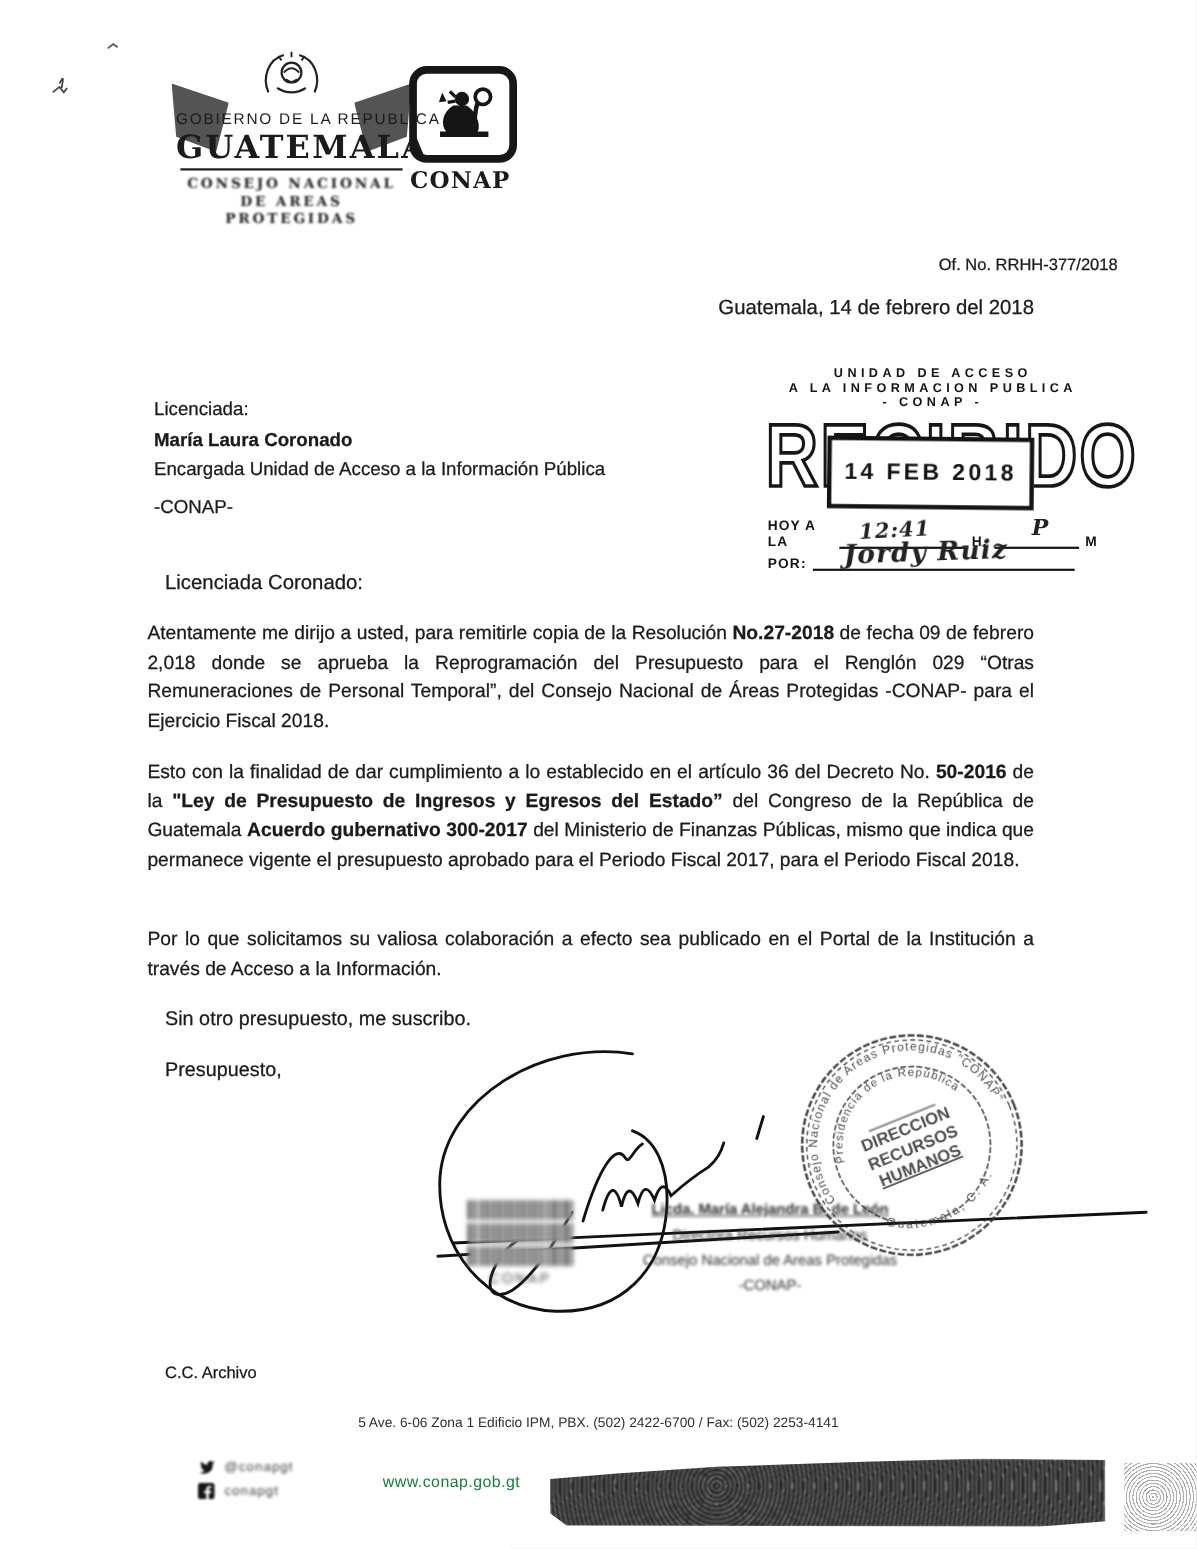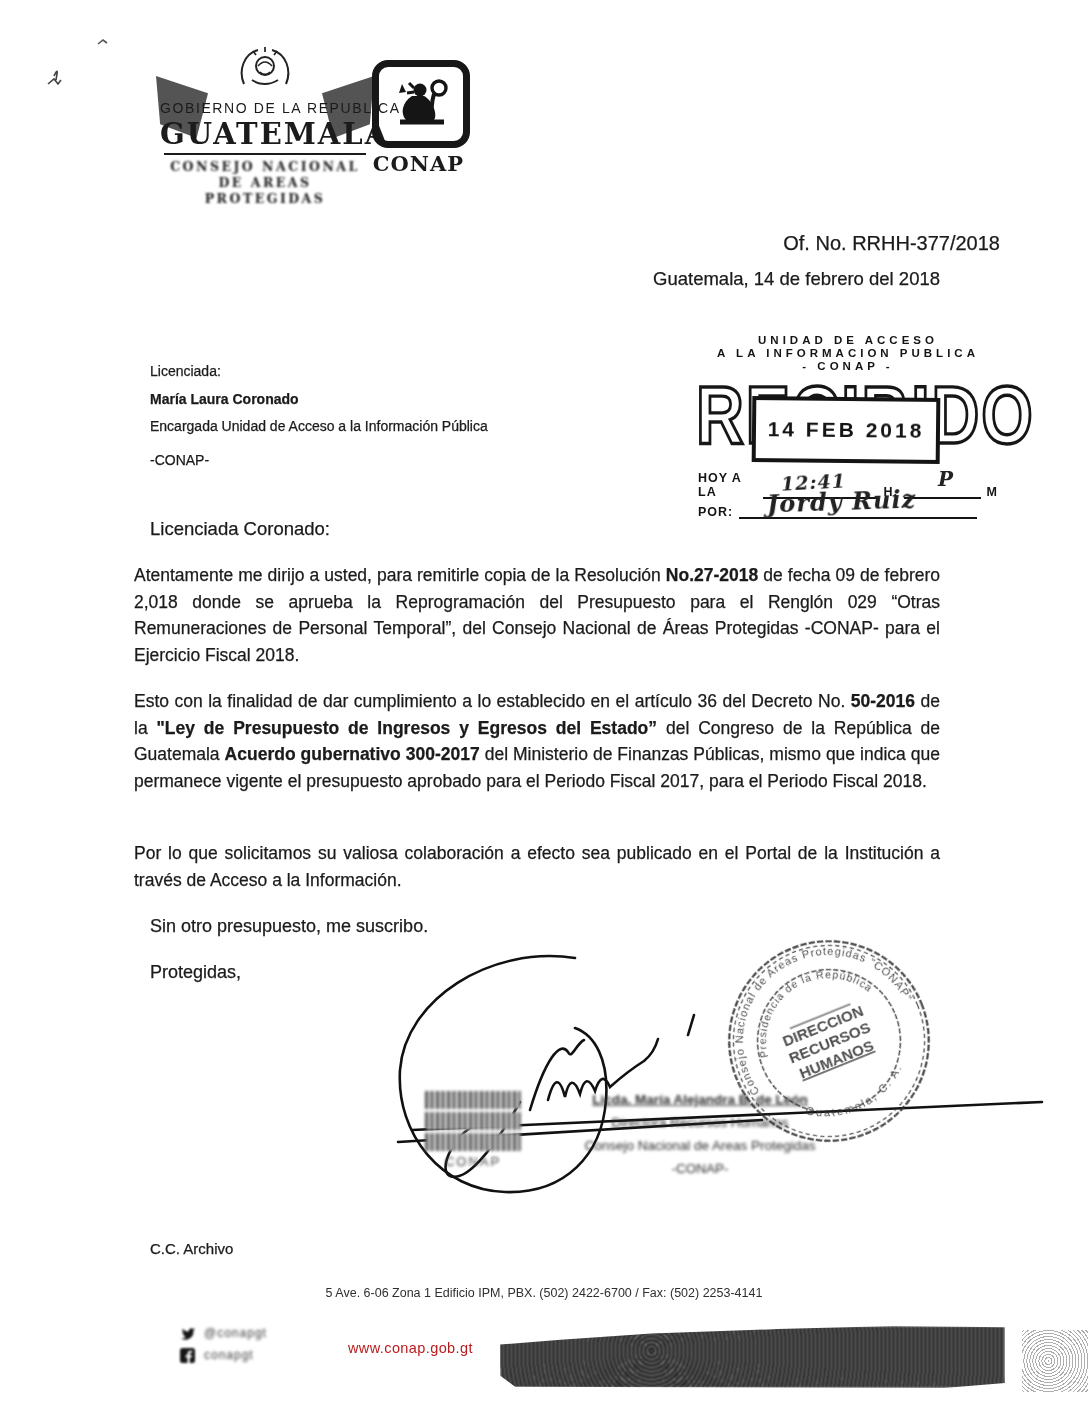--- a/index.html
+++ b/index.html
@@ -20,21 +20,21 @@
   .gov-rule{height:2px;background:#1b1b1b;margin:2px 4px 4px 4px;filter:blur(.4px);}
   .gov-sub{font-family:"DejaVu Serif",serif;font-size:12.5px;letter-spacing:2.5px;line-height:16px;
            filter:blur(.9px);font-weight:bold;}
   .conaplogo{left:372px;top:60px;width:92px;text-align:right;}
   .conap-frame{width:84px;height:74px;border:7px solid #171717;border-radius:16px;margin:0 auto;
                filter:blur(.5px);display:flex;align-items:center;justify-content:center;}
   .conap-word{font-family:"DejaVu Serif",serif;font-weight:bold;font-size:21px;letter-spacing:1px;
               filter:blur(.5px);margin-top:3px;}
 
   
-  .ofno{right:88px;top:232px;font-size:20px;}
+  .ofno{right:72px;top:232px;font-size:15px;}
   .dateline{right:148px;top:268px;font-size:18.5px;}
 
   
   .rstamp{left:698px;top:334px;width:300px;color:#141414;}
   .rs-head{text-align:center;font-size:11.5px;font-weight:bold;letter-spacing:4px;line-height:13px;
            filter:blur(.3px);white-space:nowrap;}
   .rs-big{position:relative;margin-top:2px;height:92px;}
   .rs-word{position:absolute;left:-2px;top:-6px;font-size:72px;font-weight:bold;color:#fff;
            -webkit-text-stroke:3px #161616;letter-spacing:2px;transform:scale(.92,1.12);
            transform-origin:left top;filter:blur(.3px);white-space:nowrap;}
@@ -43,21 +43,21 @@
               justify-content:center;filter:blur(.3px);}
   .rs-date{font-size:21px;font-weight:bold;letter-spacing:3px;white-space:nowrap;}
   .rs-row{font-size:12.5px;font-weight:bold;letter-spacing:1px;display:flex;align-items:flex-end;margin-top:4px;}
   .rs-ul{display:inline-block;border-bottom:2px solid #141414;position:relative;height:14px;}
   .hand{font-family:"DejaVu Serif",serif;font-style:italic;color:#222;filter:blur(.3px);}
   .rs-time{position:absolute;left:18px;top:-12px;font-size:19px;transform:rotate(-3deg);white-space:nowrap;}
   .rs-pm{position:absolute;left:34px;top:-16px;font-size:20px;}
   .rs-por{position:absolute;left:28px;top:-16px;font-size:24px;transform:rotate(-2deg);white-space:nowrap;}
 
   
-  .recipient{left:150px;top:358px;font-size:14px;line-height:27.5px;}
+  .recipient{left:140px;top:358px;font-size:17px;line-height:27.5px;}
   .salutation{left:150px;top:518px;font-size:18.5px;}
   .para{left:134px;width:806px;font-size:17.5px;line-height:26.5px;text-align:justify;}
   .single{left:150px;font-size:18px;}
 
   
   .sig-svg{left:370px;top:940px;}
   .seal{left:724px;top:936px;width:210px;height:210px;transform:rotate(-22deg);opacity:.85;filter:blur(.35px);}
   .sigblock{left:500px;top:1088px;width:400px;text-align:center;font-size:13.5px;line-height:23px;
             color:#2c2c2c;filter:blur(1.6px);}
   .sigblock .l1{text-decoration:underline;font-weight:bold;}
@@ -66,21 +66,21 @@
       repeating-linear-gradient(90deg,#555 0 3px,#ddd 3px 5px,#777 5px 9px,#eee 9px 11px);}
   .sigblob .cap{font-size:13px;letter-spacing:2px;color:#444;text-align:center;}
 
   
   .cc{left:150px;top:1240px;font-size:15px;}
   .addr{left:0;top:1286px;width:1088px;text-align:center;font-size:12.5px;color:#2f2f2f;filter:blur(.45px);}
   .social{left:180px;top:1322px;font-size:12px;color:#3a3a3a;}
   .social .row{display:flex;align-items:center;height:22px;}
   .social .icon{width:16px;height:15px;margin-right:8px;filter:blur(.8px);}
   .social .handle{filter:blur(1.6px);letter-spacing:1px;}
-  .site{left:348px;top:1340px;font-size:14.5px;color:#b91c1c;filter:blur(.35px);letter-spacing:.4px;}
+  .site{left:348px;top:1340px;font-size:14.5px;color:#15803d;filter:blur(.35px);letter-spacing:.4px;}
   .smudge-big{left:500px;top:1326px;width:505px;height:62px;background:#101010;opacity:.92;
       clip-path:polygon(0 30%,12% 22%,30% 12%,55% 5%,78% 0,100% 2%,100% 92%,88% 100%,3% 98%,0 80%);
       filter:blur(.8px);}
   .smudge-big::after{content:"";position:absolute;inset:0;background:
       repeating-radial-gradient(circle at 30% 40%, rgba(255,255,255,.55) 0 1px, transparent 1px 4px);}
   .smudge-small{left:1022px;top:1330px;width:66px;height:62px;opacity:.8;background:
       repeating-radial-gradient(circle at 40% 50%, #9a9a9a 0 1px, transparent 1px 3px);filter:blur(.6px);}
   .penmark{color:#444;}
 </style>
 </head>
@@ -166,21 +166,21 @@
 
   <div class="abs salutation ink">Licenciada Coronado:</div>
 
   <div class="abs para ink" style="top:562px;"><span>Atentamente me dirijo a usted, para remitirle copia de la Resolución </span><span class="b">No.27-2018</span><span> de fecha 09 de febrero 2,018 donde se aprueba la Reprogramación del Presupuesto para el Renglón 029 “Otras Remuneraciones de Personal Temporal”, del Consejo Nacional de Áreas Protegidas -CONAP- para el Ejercicio Fiscal 2018.</span></div>
 
   <div class="abs para ink" style="top:688px;"><span>Esto con la finalidad de dar cumplimiento a lo establecido en el artículo 36 del Decreto No. </span><span class="b">50-2016</span><span> de la </span><span class="b">"Ley de Presupuesto de Ingresos y Egresos del Estado”</span><span> del Congreso de la República de Guatemala </span><span class="b">Acuerdo gubernativo 300-2017</span><span> del Ministerio de Finanzas Públicas, mismo que indica que permanece vigente el presupuesto aprobado para el Periodo Fiscal 2017, para el Periodo Fiscal 2018.</span></div>
 
   <div class="abs para ink" style="top:840px;"><span>Por lo que solicitamos su valiosa colaboración a efecto sea publicado en el Portal de la Institución a través de Acceso a la Información.</span></div>
 
   <div class="abs single ink" style="top:916px;">Sin otro presupuesto, me suscribo.</div>
-  <div class="abs single ink" style="top:962px;">Protegidas,</div>
+  <div class="abs single ink" style="top:962px;">Presupuesto,</div>
 
   <svg class="abs sig-svg" width="700" height="270" viewBox="0 0 700 270">
     <g stroke="#111" stroke-width="2.6" fill="none" stroke-linecap="round">
       <path d="M205 18 C120 5 35 60 30 130 C26 195 72 250 135 252 C195 254 232 215 236 160 C239 120 225 95 205 88"></path>
       <path d="M160 170 C175 120 190 100 198 112 C202 120 206 104 214 100"></path>
       <path d="M178 160 q9 -34 17 -3 q6 -27 15 -3 q6 -24 15 -3 q7 -22 15 -4 q18 -16 34 -26 q10 -8 14 -22"></path>
       <path d="M318 95 l6 -20"></path>
       <path d="M150 162 C120 215 95 242 80 236 C68 230 82 200 100 188"></path>
       <path d="M42 190 L672 162"></path>
       <path d="M28 202 L392 180"></path>

